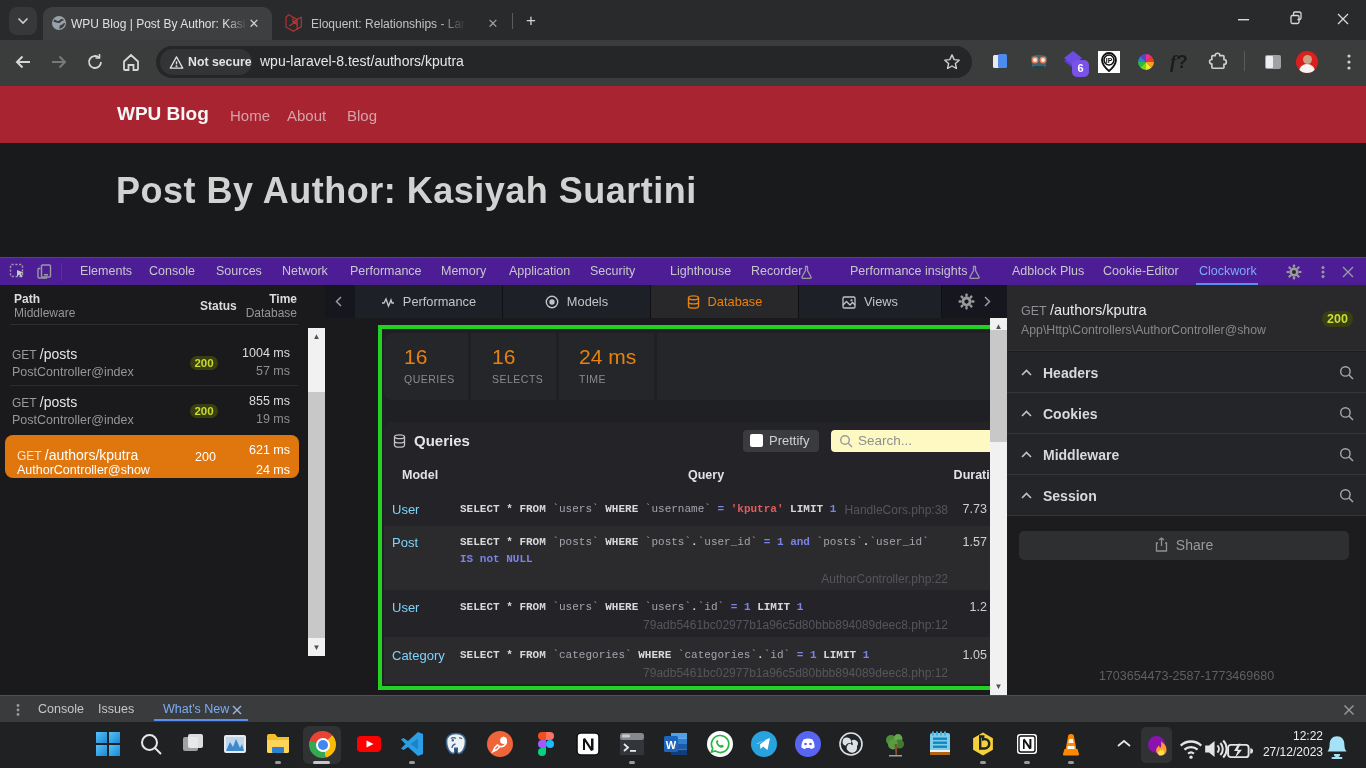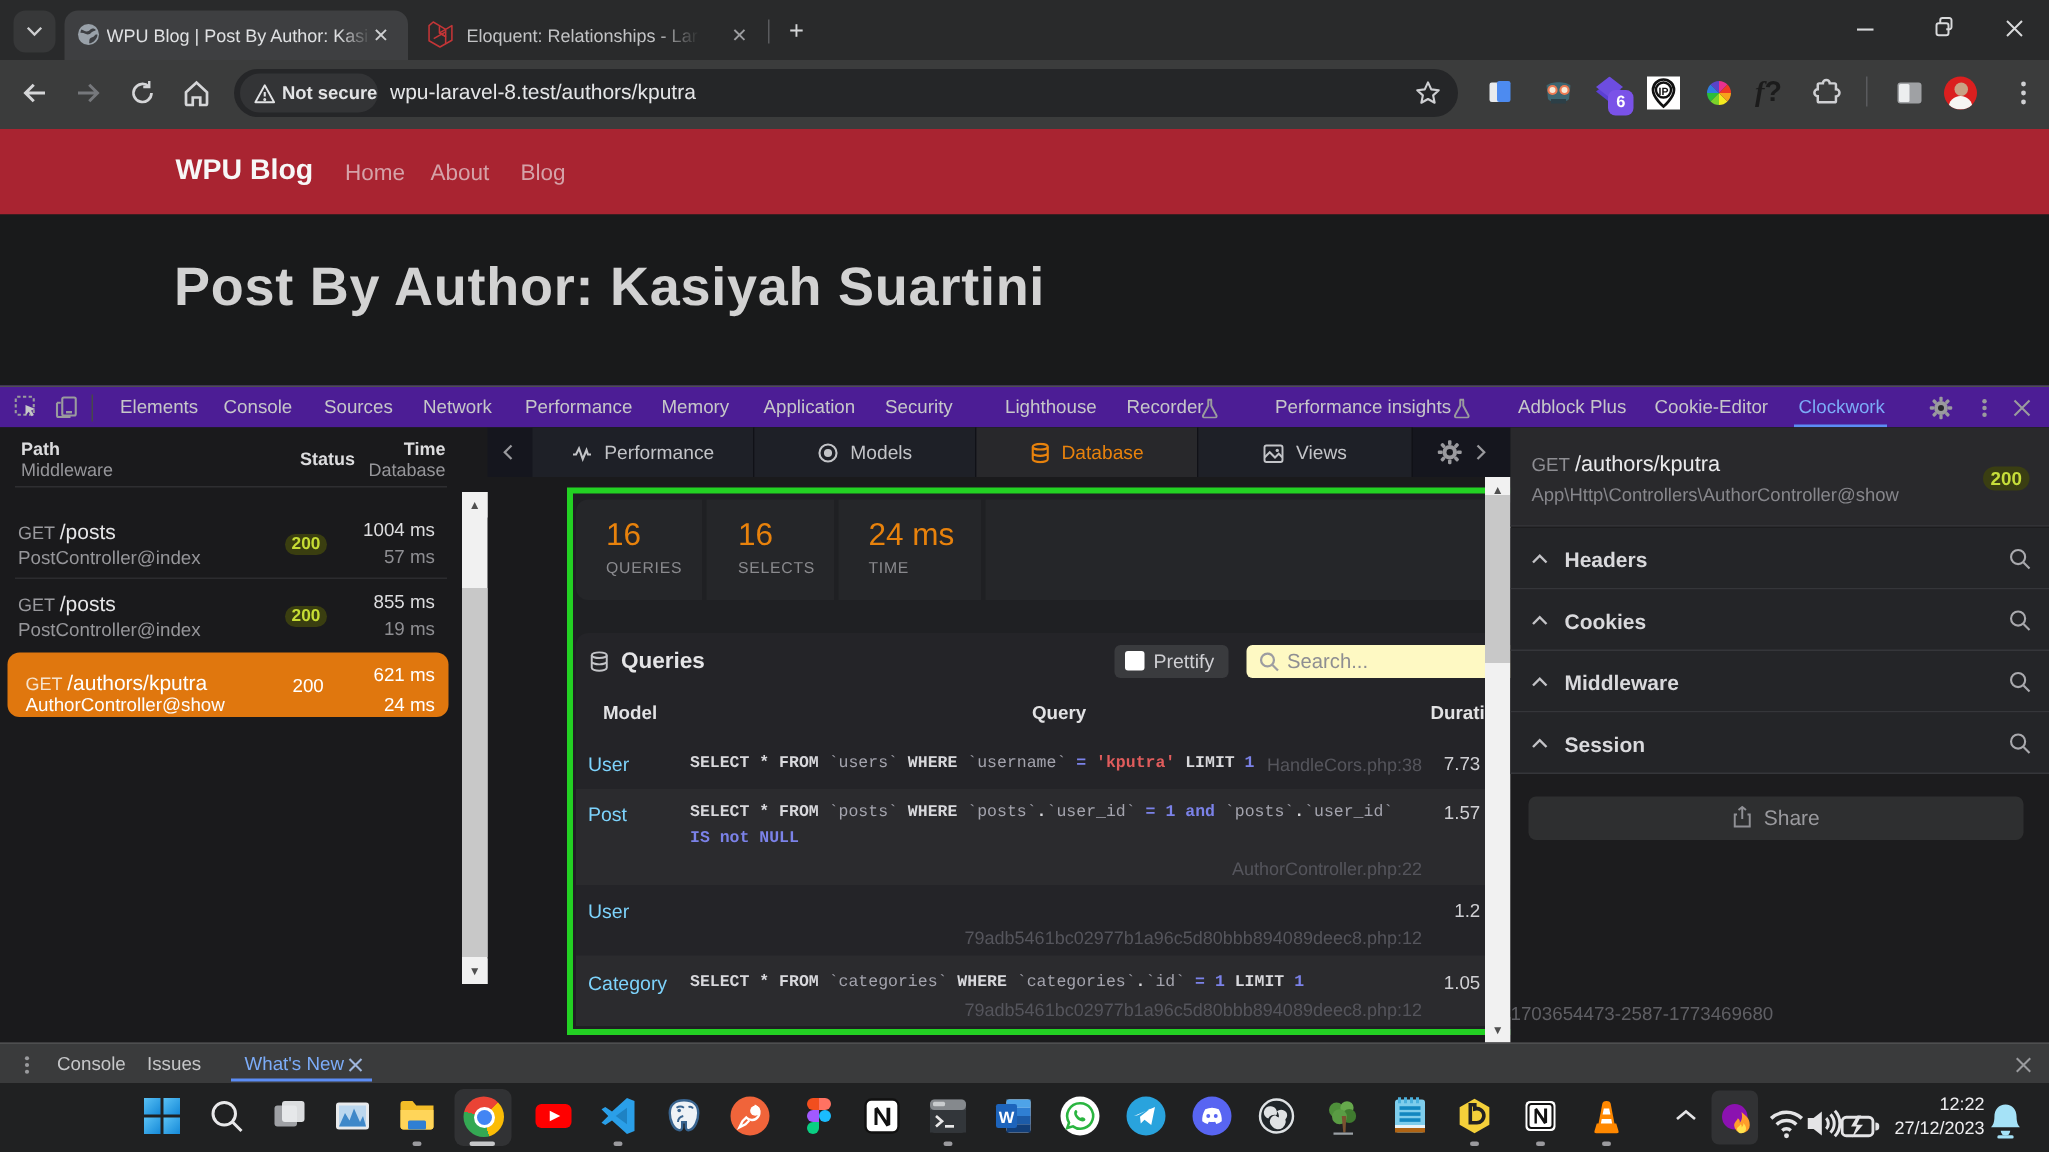--- a/index.html
+++ b/index.html
@@ -417,20 +417,21 @@
         <div class="dur" style="top:10px">7.73 ms</div>
       </div>
       <div class="qrow even" style="top:104px;height:64px">
         <div class="model" style="top:9px">Post</div>
         <div class="sql mono" style="top:8px;width:482px">SELECT * FROM <span class="i">`posts`</span> WHERE <span class="i">`posts`</span>.<span class="i">`user_id`</span> <span class="o">=</span> <span class="o">1</span> <span class="o">and</span> <span class="i">`posts`</span>.<span class="i">`user_id`</span> <span class="o">IS not NULL</span></div>
         <div class="fpath" style="right:69px;top:46px">AuthorController.php:22</div>
         <div class="dur" style="top:9px">1.57 ms</div>
       </div>
       <div class="qrow odd" style="top:168px;height:47px">
         <div class="model" style="top:10px">User</div>
+        <div class="sql mono" style="top:9px">SELECT * FROM <span class="i">`users`</span> WHERE <span class="i">`users`</span>.<span class="i">`id`</span> <span class="o">=</span> <span class="o">1</span> LIMIT <span class="o">1</span></div>
         <div class="fpath" style="right:69px;top:28px">79adb5461bc02977b1a96c5d80bbb894089deec8.php:12</div>
         <div class="dur" style="top:10px">1.2 ms</div>
       </div>
       <div class="qrow even" style="top:215px;height:47px">
         <div class="model" style="top:11px">Category</div>
         <div class="sql mono" style="top:10px">SELECT * FROM <span class="i">`categories`</span> WHERE <span class="i">`categories`</span>.<span class="i">`id`</span> <span class="o">=</span> <span class="o">1</span> LIMIT <span class="o">1</span></div>
         <div class="fpath" style="right:69px;top:29px">79adb5461bc02977b1a96c5d80bbb894089deec8.php:12</div>
         <div class="dur" style="top:11px">1.05 ms</div>
       </div>
     </div>
@@ -486,21 +487,21 @@
           <circle cx="6.4" cy="6.4" r="4.7"></circle>
           <path d="M10 10l4 4"></path>
         </svg>
       </div>
     <div style="position:absolute;left:12px;top:246px;width:330px;height:29px;background:#2e2f30;border-radius:5px;text-align:center;line-height:29px;font-size:14px;color:#9a9a9e">
       <svg style="vertical-align:-2px;margin-right:8px" width="13" height="15" viewBox="0 0 13 15" fill="none" stroke="#909095" stroke-width="1.3">
           <path d="M6.5 1v8M4 3l2.5-2L9 3"></path>
           <path d="M3 6H1.5v8h10V6H10"></path>
         </svg>Share
     </div>
-    <div style="position:absolute;left:0;top:384px;width:359px;text-align:left;font-size:12.5px;color:#5f5f64">1703654473-2587-1773469680</div>
+    <div style="position:absolute;left:0;top:384px;width:359px;text-align:center;font-size:12.5px;color:#5f5f64">1703654473-2587-1773469680</div>
   </div>
 </div>
 <div id="drawer">
   <svg style="position:absolute;left:11px;top:7px" width="14" height="14" fill="#9a9b9e">
       <circle cx="7" cy="2.5" r="1.4"></circle>
       <circle cx="7" cy="7" r="1.4"></circle>
       <circle cx="7" cy="11.5" r="1.4"></circle>
     </svg>
   <div class="drtab" style="left:38px">Console</div>
   <div class="drtab" style="left:98px">Issues</div>

